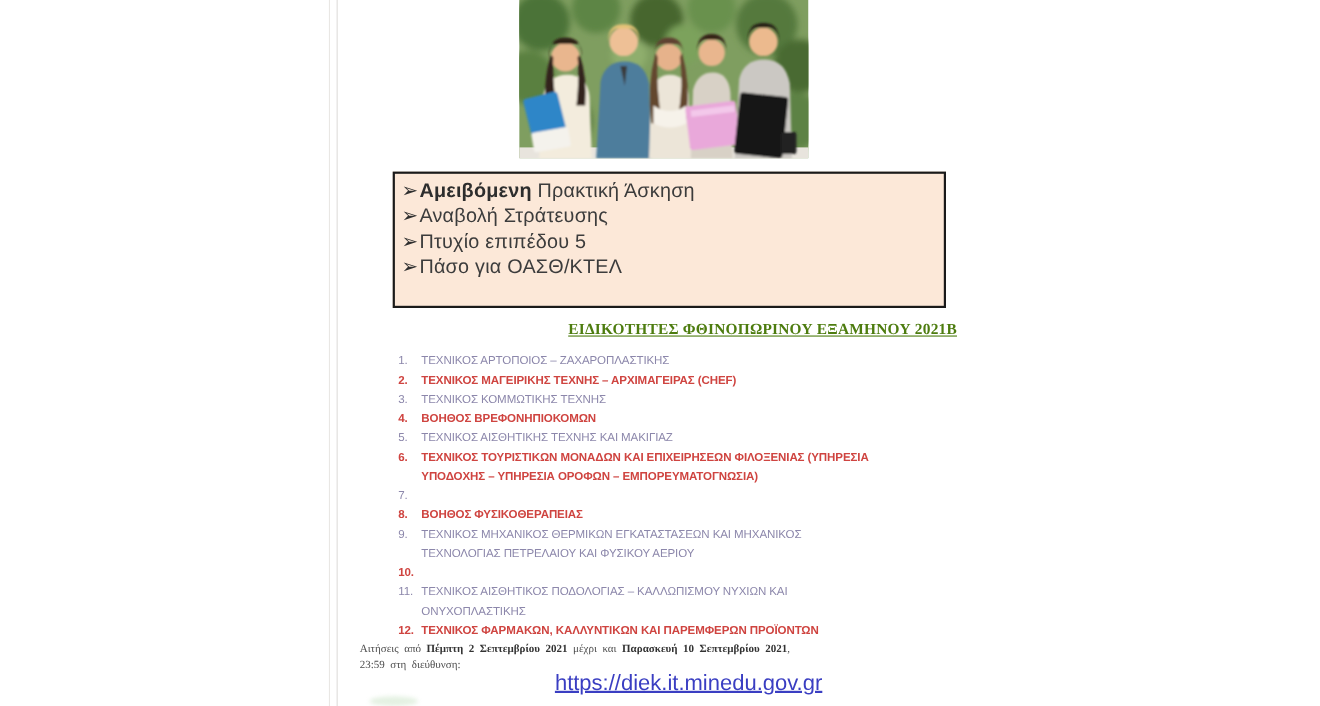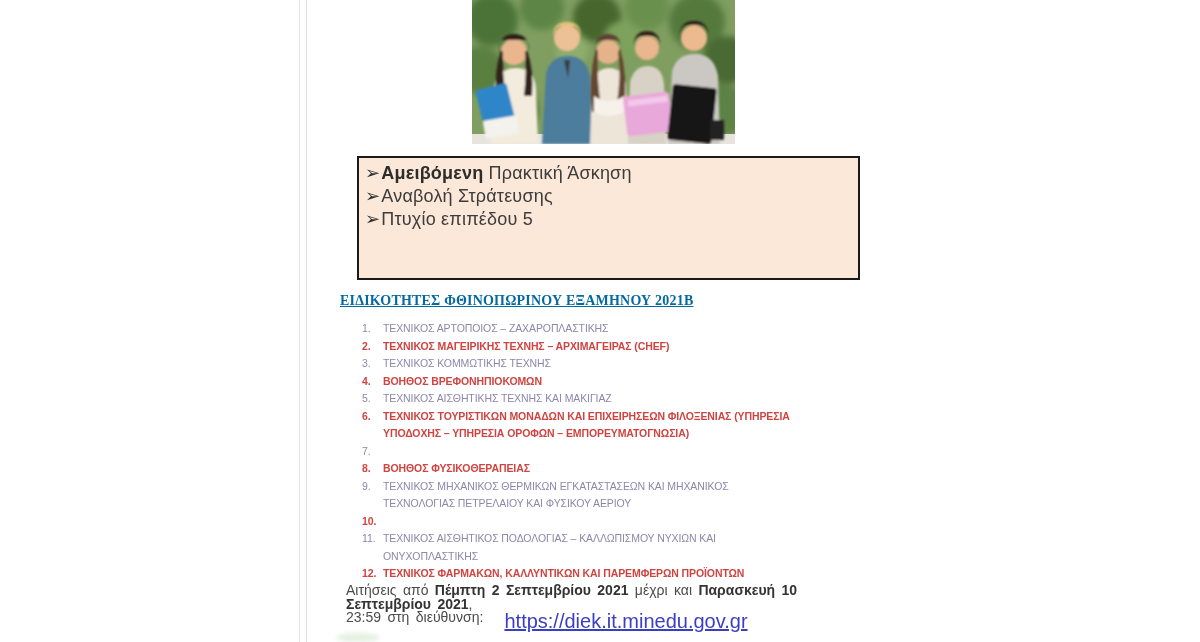--- a/index.html
+++ b/index.html
@@ -20,37 +20,37 @@
     position:absolute;left:357px;top:156px;width:503px;height:124px;
     box-sizing:border-box;border:2px solid var(--box-border,#1a1a1a);
     background:var(--box-bg,#fce8d8);padding:4px 8px 0 6px;
   }
   .benefit-row{font-size:18px;line-height:23px;color:#3c3c3c;letter-spacing:.2px;white-space:nowrap;}
   .benefit-row .arrow{color:#2e2e2e;margin-right:1px;}
   .benefit-row .b{font-weight:700;color:#2d2d2d;}
 
   
   .doc-title{
-    position:absolute;left:340px;top:293px;width:530px;text-align:left;
+    position:absolute;left:340px;top:293px;width:530px;text-align:right;
     font-family:"Liberation Serif",serif;font-weight:700;font-size:14px;
-    color:#0369a1;text-decoration:underline;letter-spacing:.2px;
+    color:#4d7c0f;text-decoration:underline;letter-spacing:.2px;
   }
 
   
   .spec-list{position:absolute;left:362px;top:320px;width:500px;}
   .spec-row{display:flex;align-items:flex-start;font-size:10.5px;line-height:17.5px;letter-spacing:-.1px;}
   .spec-row .num{width:21px;flex-shrink:0;}
   .spec-row .txt{white-space:pre-line;}
   .spec-row.purple{color:var(--purple,#8c87ab);font-weight:400;}
   .spec-row.red{color:var(--red,#cf4440);font-weight:700;}
 
   
   .apply-note{
-    position:absolute;left:346px;top:584px;width:524px;
-    font-size:14px;line-height:13.5px;color:#4b4b4b;word-spacing:2.5px;
+    position:absolute;left:327px;top:584px;width:524px;
+    font-size:10px;line-height:13.5px;color:#4b4b4b;word-spacing:2.5px;font-family:Liberation Serif, serif;
   }
   .apply-note b{color:#333333;}
   .apply-link{
     position:absolute;left:340px;top:610px;width:530px;text-align:center;
     font-size:20px;
   }
   .apply-link a{color:var(--link,#3a3ec2);text-decoration:underline;cursor:pointer;padding-left:42px;}
 
   .smudge{
     position:absolute;left:336px;top:633px;width:44px;height:9px;border-radius:50%;
@@ -132,20 +132,23 @@
   <div class="benefits">
     <div class="benefit-row">
       <span class="arrow">➢</span><span class="b">Αμειβόμενη</span><span> Πρακτική Άσκηση</span>
     </div>
     <div class="benefit-row">
       <span class="arrow">➢</span><span class="b"></span><span>Αναβολή Στράτευσης</span>
     </div>
     <div class="benefit-row">
       <span class="arrow">➢</span><span class="b"></span><span>Πτυχίο επιπέδου 5</span>
     </div>
+    <div class="benefit-row">
+      <span class="arrow">➢</span><span class="b"></span><span>Πάσο για ΟΑΣΘ/ΚΤΕΛ</span>
+    </div>
   </div>
 
   <div class="doc-title">ΕΙΔΙΚΟΤΗΤΕΣ ΦΘΙΝΟΠΩΡΙΝΟΥ ΕΞΑΜΗΝΟΥ 2021Β</div>
 
   <div class="spec-list">
     <div class="spec-row purple">
         <span class="num">1.</span>
         <span class="txt">ΤΕΧΝΙΚΟΣ ΑΡΤΟΠΟΙΟΣ – ΖΑΧΑΡΟΠΛΑΣΤΙΚΗΣ</span>
       </div>
     <div class="spec-row red">

